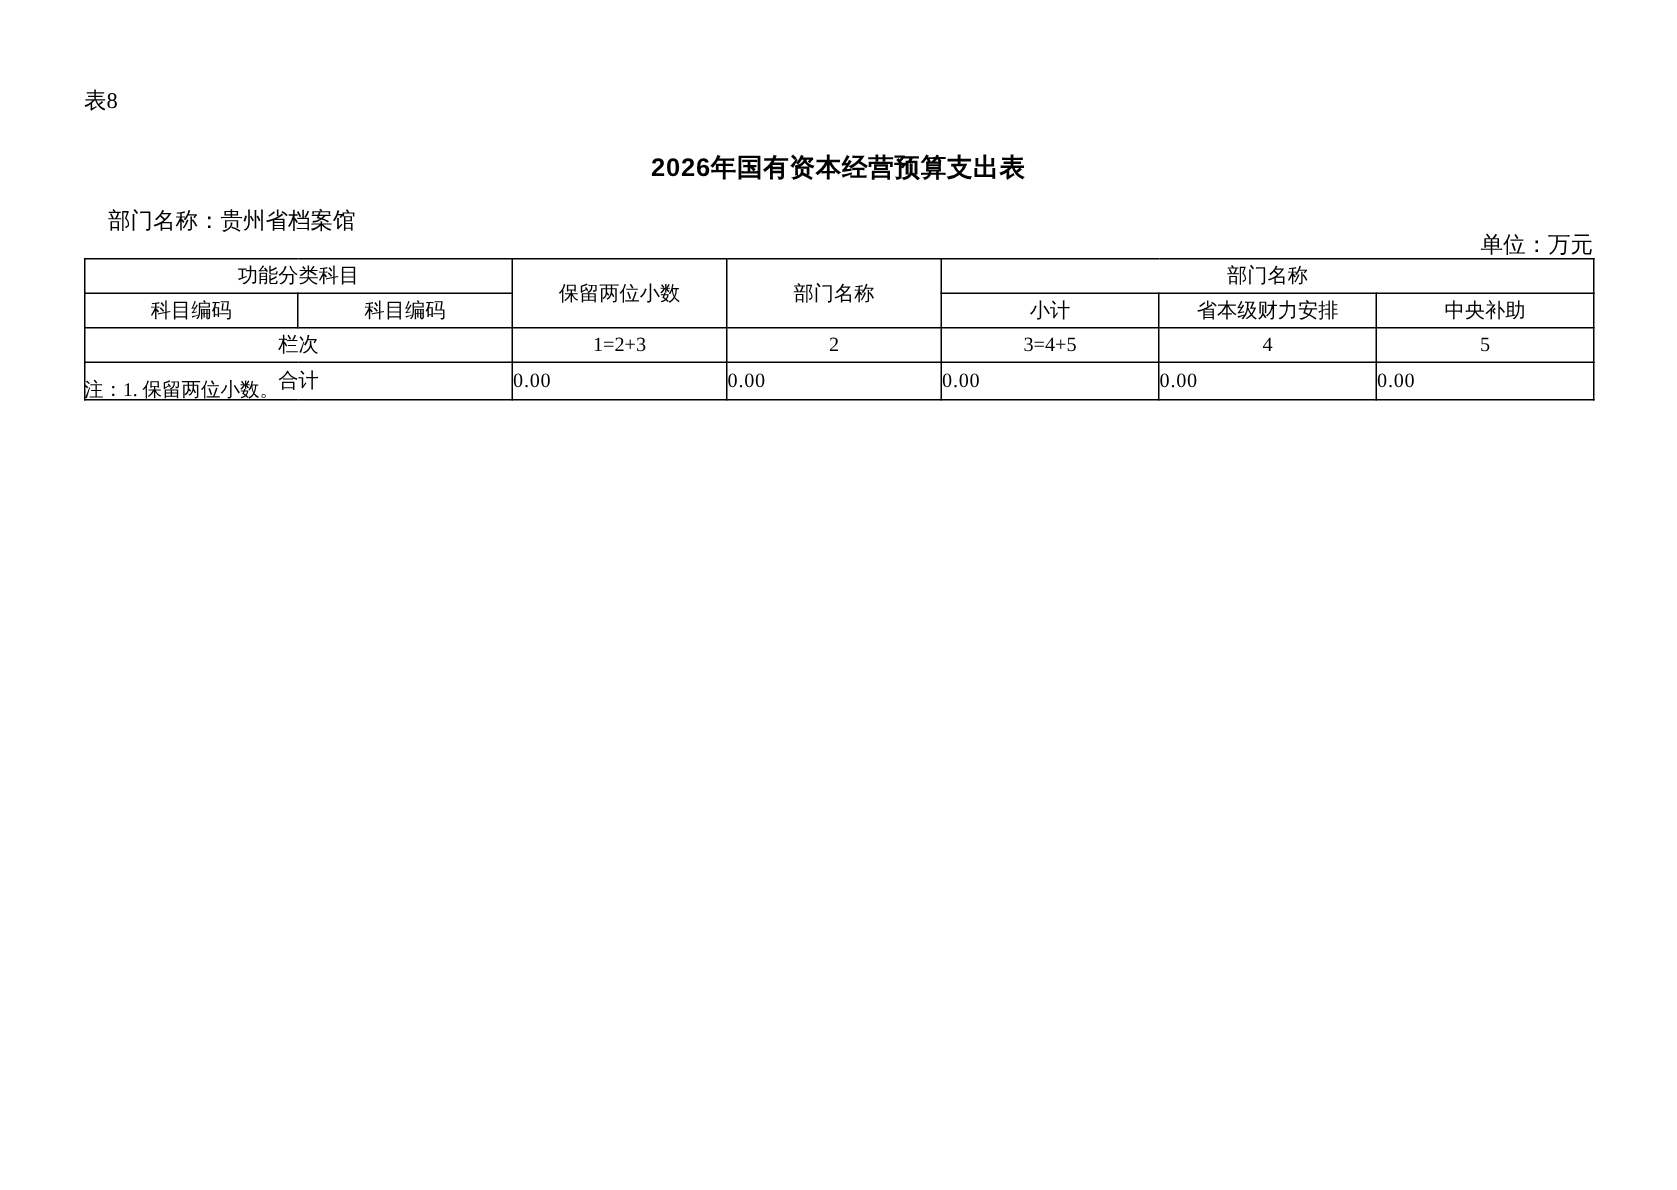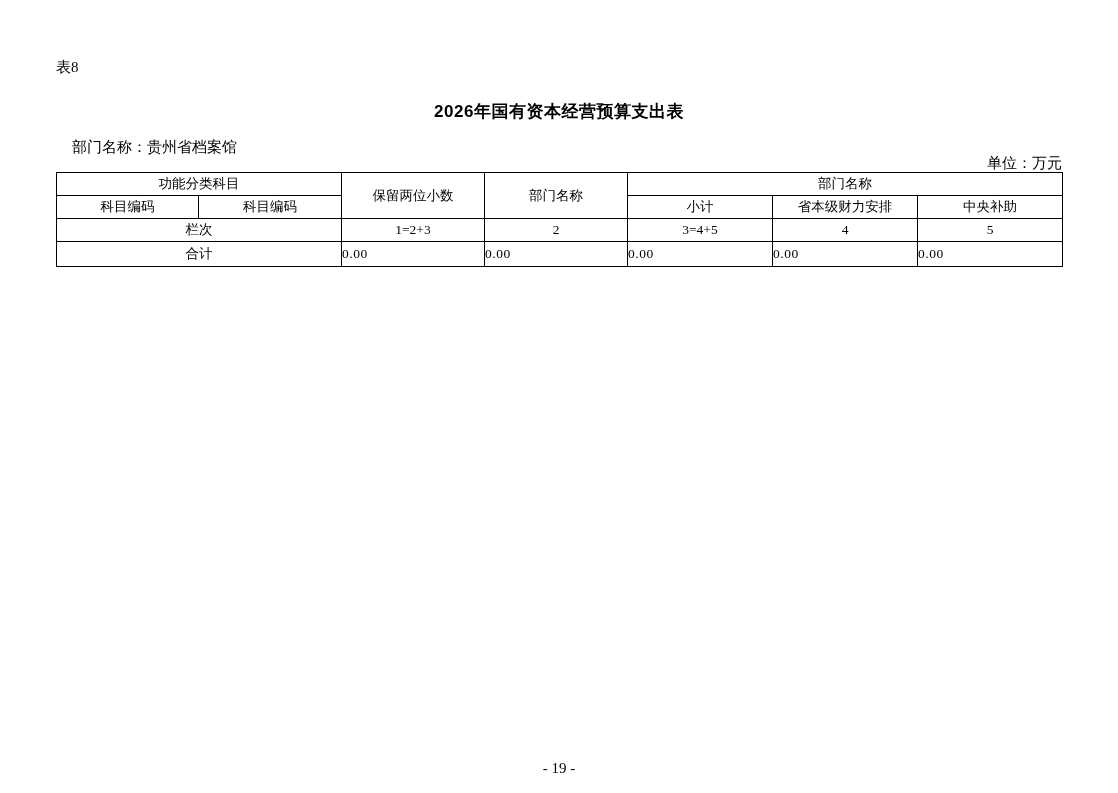--- a/index.html
+++ b/index.html
@@ -157,17 +157,17 @@
         <td class="num tall">0.00</td>
         <td class="num tall">0.00</td>
         <td class="num tall">0.00</td>
         <td class="num tall">0.00</td>
         <td class="num tall">0.00</td>
       </tr>
     </tbody>
   </table>
 
   <div class="notes">
+    <div class="n1">注：1. 保留两位小数。</div>
   </div>
 
-  <div class="page-number">- 19 -</div>
 
 </div>
 
 </body></html>

